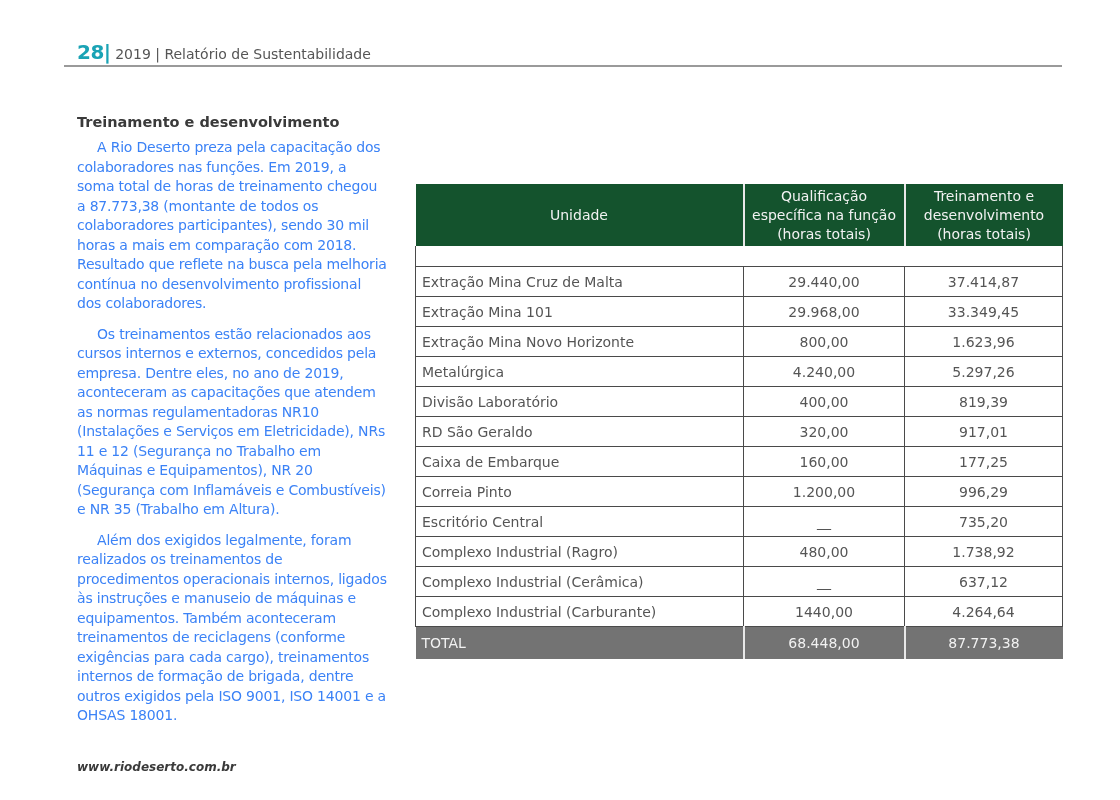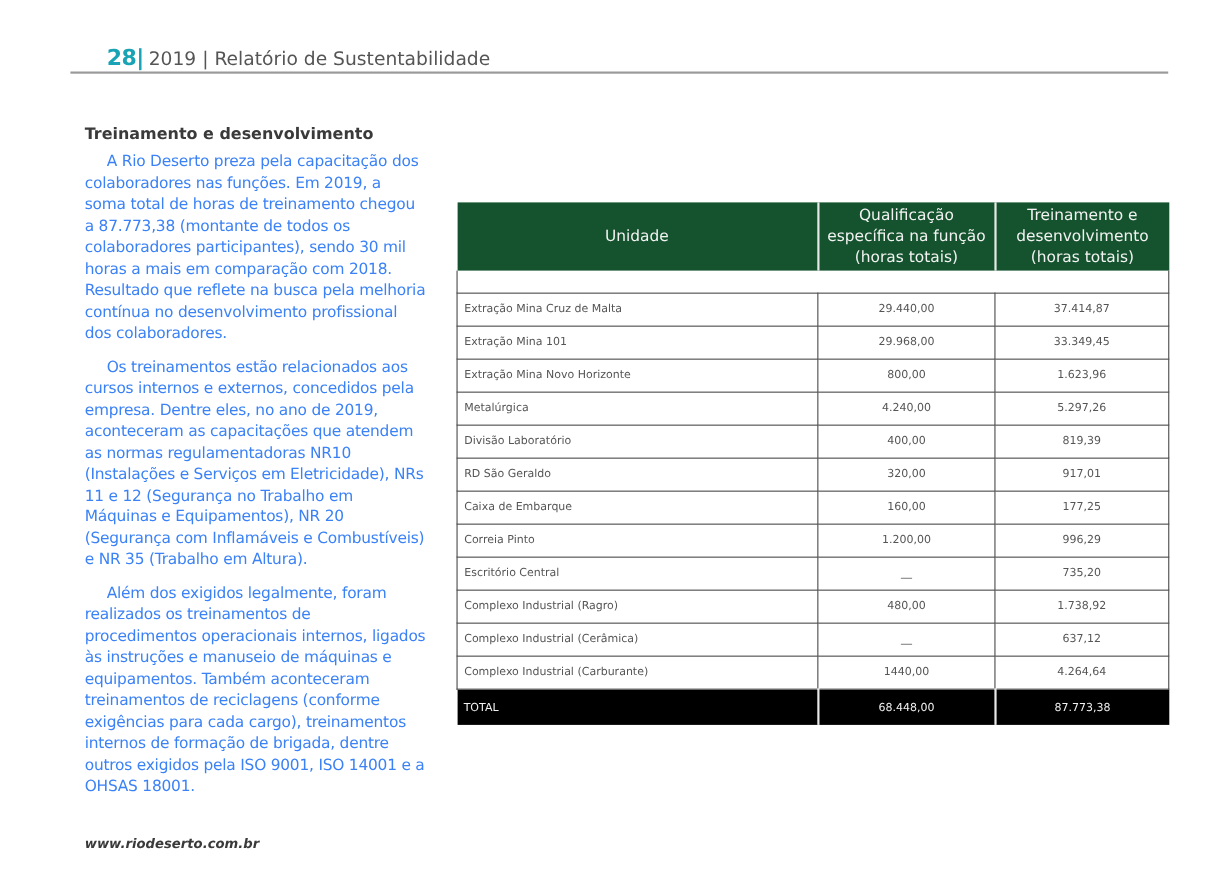--- a/index.html
+++ b/index.html
@@ -1,38 +1,38 @@
 <!DOCTYPE html>
 <html><head>
 <meta charset="utf-8">
 <style>
   html, body { margin:0; padding:0; }
   body { width:1120px; height:800px; background:#ffffff; position:relative; overflow:hidden;
          font-family:"DejaVu Sans", sans-serif; color:#4a4a4a; }
-  .header { position:absolute; left:77px; top:40px; height:24px; display:flex; align-items:baseline;margin-left:20px; }
+  .header { position:absolute; left:77px; top:40px; height:24px; display:flex; align-items:baseline; }
   .page-num { color:#1aa3b5; font-weight:bold; font-size:20px; letter-spacing:-0.5px; }
   .page-bar { color:#1aa3b5; font-weight:bold; font-size:20px; margin-right:4px; }
-  .header-text { font-size:17px; color:#555; }
+  .header-text { font-size:14px; color:#555; }
   .header-rule { position:absolute; left:64px; width:998px; top:65px; height:2px; background:#9a9a9a; }
 
   .left-col { position:absolute; left:77px; top:112px; width:310px; }
   .section-title { font-weight:bold; font-size:14.5px; color:#3a3a3a; margin:0 0 6px 0; line-height:20px; }
   .para { font-size:14px; line-height:19.5px; color:#3b82f6; margin:0 0 11px 0; text-indent:20px; letter-spacing:-0.2px; }
 
   .footer-url { position:absolute; left:77px; top:760px; font-size:12px; font-weight:bold; font-style:italic; color:#3a3a3a; }
 
   table.data { position:absolute; left:415px; top:184px; width:647px; border-collapse:collapse; table-layout:fixed; }
   table.data th { background:#14532d; color:#f2f2f2; font-weight:normal; font-size:14px; line-height:19px;
                   height:62px; text-align:center; padding:0 4px; border-left:2px solid #e8e8e8; }
   table.data th:first-child { border-left:none;margin-left:32px; }
-  table.data td { height:29px; font-size:10px; color:#555; padding:0 6px; border:1.5px solid #4a4a4a; white-space:nowrap; }
+  table.data td { height:29px; font-size:14px; color:#555; padding:0 6px; border:1.5px solid #4a4a4a; white-space:nowrap; }
   table.data td.name { text-align:left; }
   table.data td.num { text-align:center; }
   table.data tr.blank td { height:20px; border-top:none; border-left:1.5px solid #4a4a4a; border-right:1.5px solid #4a4a4a; }
-  table.data tr.total td { background:#000000; color:#f2f2f2; border:none; border-left:2px solid #e8e8e8; height:32px; }
+  table.data tr.total td { background:#737373; color:#f2f2f2; border:none; border-left:2px solid #e8e8e8; height:32px; }
   table.data tr.total td:first-child { border-left:none; }
 </style>
 </head>
 <body>
 
 <div class="header">
   <span class="page-num">28</span>
   <span class="page-bar">|</span>
   <span class="header-text">2019 | Relatório de Sustentabilidade</span>
 </div>

